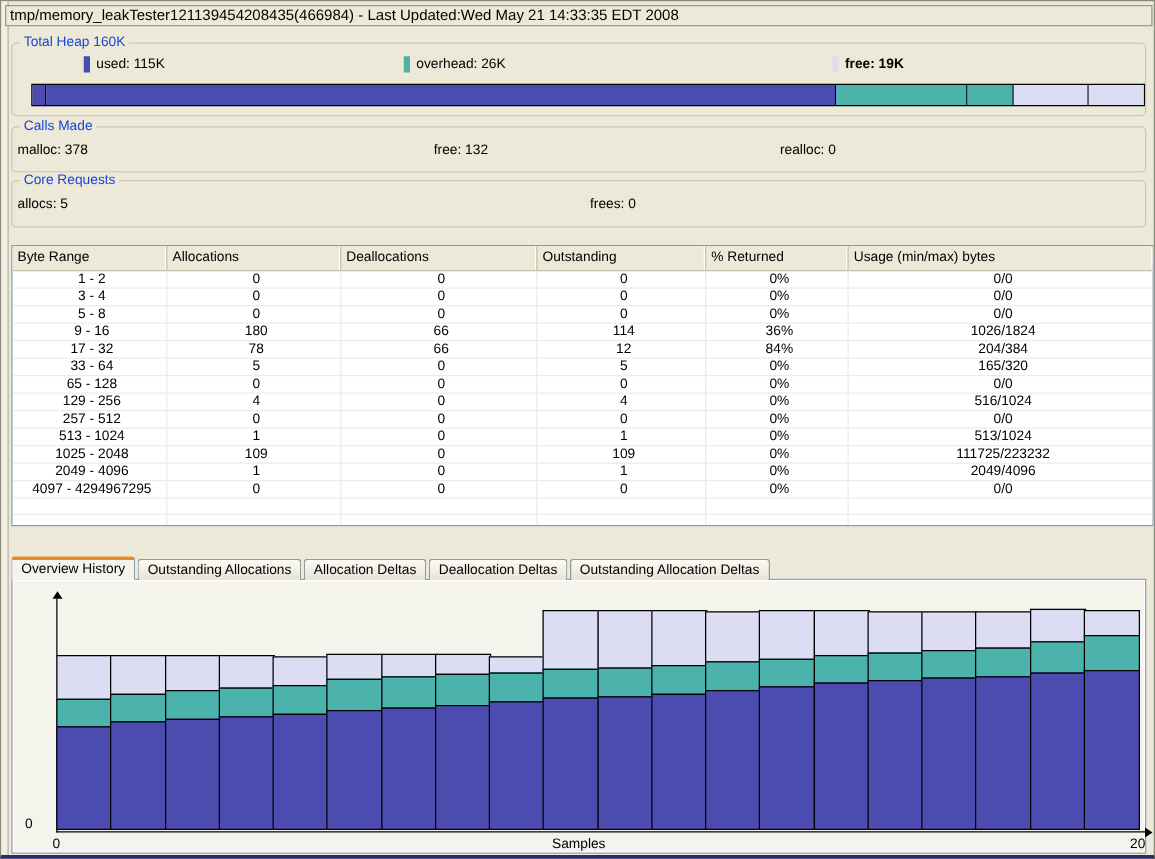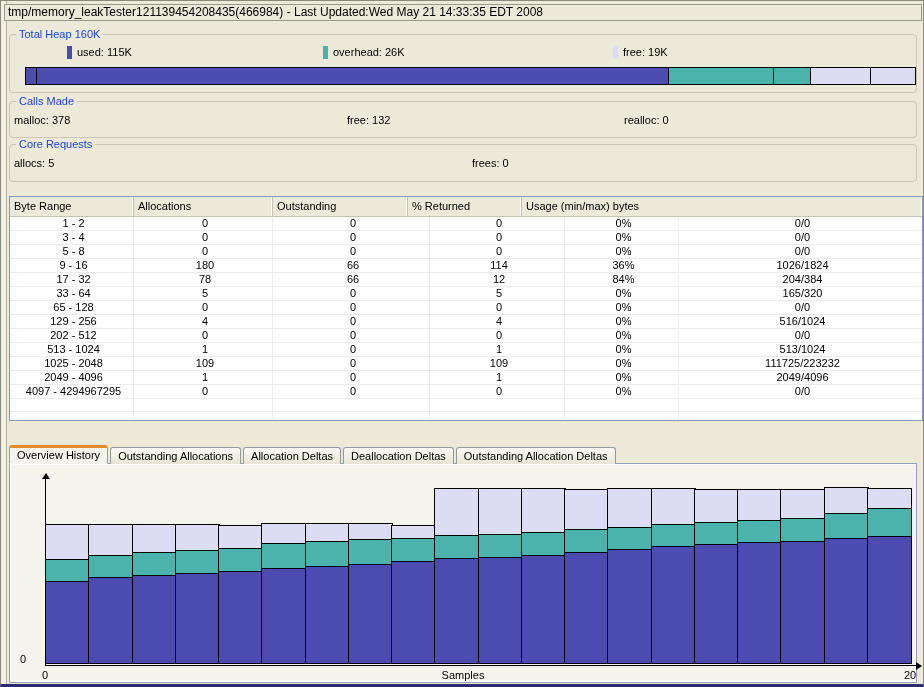--- a/index.html
+++ b/index.html
@@ -107,21 +107,21 @@
 <div class="app">
   <div class="left-gutter"></div>
 
   <div class="titlebar">tmp/memory_leakTester121139454208435(466984)  - Last Updated:Wed May 21 14:33:35 EDT 2008</div>
 
   <div class="groupbox gb-heap">
     <span class="gb-title">Total Heap 160K</span>
     <div id="heap-legend">
         <div class="legend-item" style="left: 13px; margin-left: 44px;"><span class="chip" style="background: rgb(76, 76, 176);"></span><span class="legend-label">used:  115K</span></div>
         <div class="legend-item" style="left: 313px;"><span class="chip" style="background: rgb(76, 178, 172);"></span><span class="legend-label">overhead:  26K</span></div>
-        <div class="legend-item" style="left: 603px;"><span class="chip" style="background: rgb(220, 220, 242);"></span><span class="legend-label">free:  19K</span></div>
+        <div class="legend-item" style="left: 656px; font-weight: bold;"><span class="chip" style="background: rgb(220, 220, 242);"></span><span class="legend-label">free:  19K</span></div>
       </div>
     <div class="heapbar" id="heap-bar">
         <div class="heapseg" style="width: 11px; background: rgb(76, 76, 176);"></div>
         <div class="heapseg" style="width: 633px; background: rgb(76, 76, 176);"></div>
         <div class="heapseg" style="width: 106px; background: rgb(76, 178, 172);"></div>
         <div class="heapseg" style="width: 37px; background: rgb(76, 178, 172);"></div>
         <div class="heapseg" style="width: 60px; background: rgb(220, 220, 242);"></div>
         <div class="heapseg" style="width: 44px; background: rgb(220, 220, 242);"></div>
       </div>
   </div>
@@ -140,20 +140,21 @@
     <div id="core-stats">
         <span class="stat" style="left: 4px;">allocs:  5</span>
         <span class="stat" style="left: 462px;">frees:  0</span>
       </div>
   </div>
 
   <div class="table">
     <div class="thead" id="table-head">
         <div class="th c0">Byte Range</div>
         <div class="th c1">Allocations</div>
+        <div class="th c2">Deallocations</div>
         <div class="th c3">Outstanding</div>
         <div class="th c4">% Returned</div>
         <div class="th c5">Usage (min/max) bytes</div>
       </div>
     <div id="table-body">
         <div class="trow">
           <div class="td c0">1 - 2</div>
           <div class="td c1">0</div>
           <div class="td c2">0</div>
           <div class="td c3">0</div>
@@ -210,21 +211,21 @@
         </div>
         <div class="trow">
           <div class="td c0">129 - 256</div>
           <div class="td c1">4</div>
           <div class="td c2">0</div>
           <div class="td c3">4</div>
           <div class="td c4">0%</div>
           <div class="td c5">516/1024</div>
         </div>
         <div class="trow">
-          <div class="td c0">202 - 512</div>
+          <div class="td c0">257 - 512</div>
           <div class="td c1">0</div>
           <div class="td c2">0</div>
           <div class="td c3">0</div>
           <div class="td c4">0%</div>
           <div class="td c5">0/0</div>
         </div>
         <div class="trow">
           <div class="td c0">513 - 1024</div>
           <div class="td c1">1</div>
           <div class="td c2">0</div>

